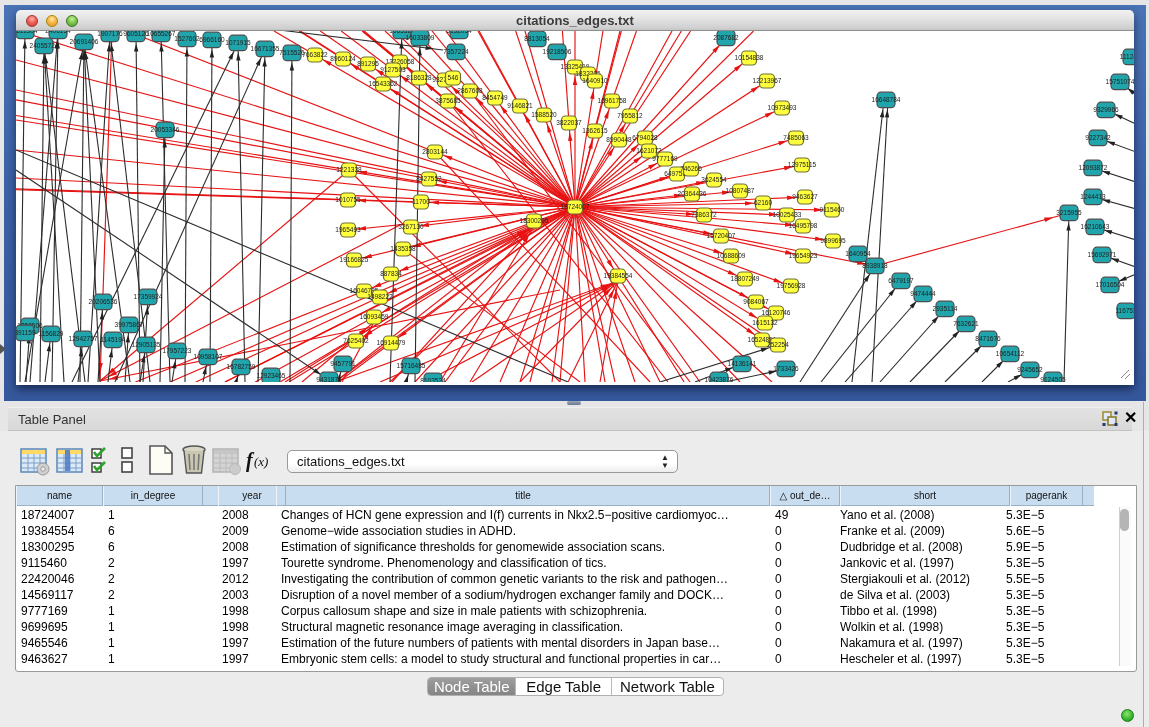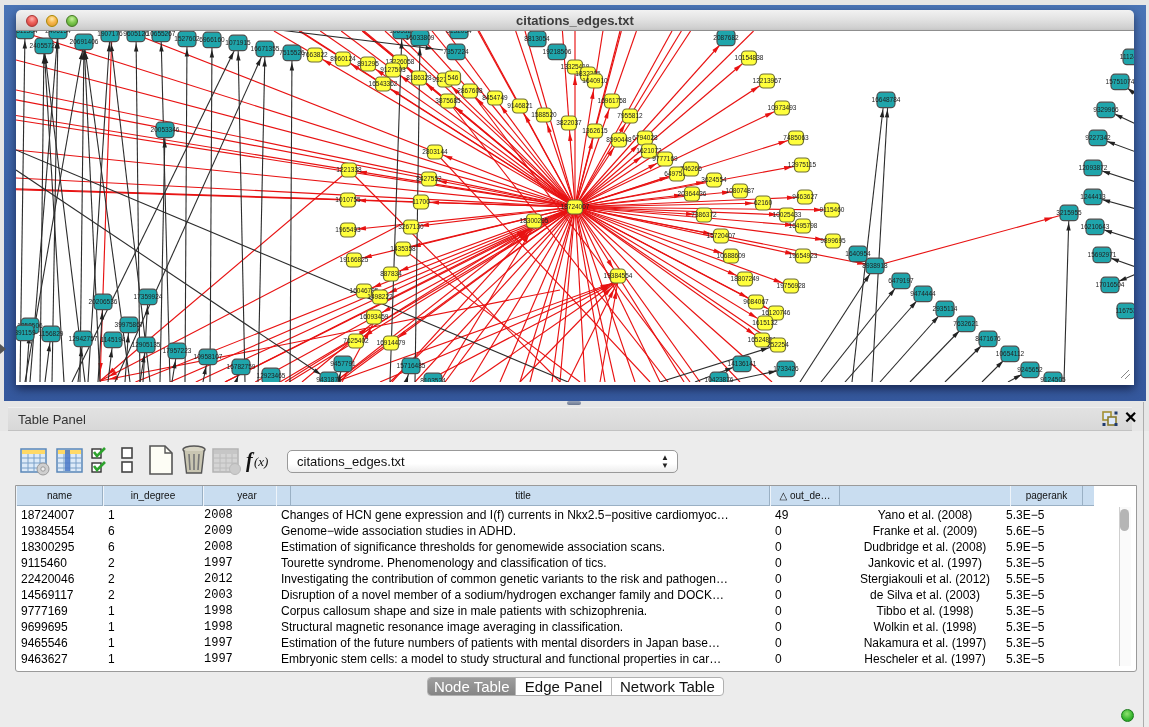--- a/index.html
+++ b/index.html
@@ -34,22 +34,22 @@
 #dropdown span { position:absolute; left:9px; top:3px; font-size:13px; color:#111; }
 #dd-ar { position:absolute; right:8px; top:3px; font-size:8px; color:#222; line-height:8px; }
 #tablebox { position:absolute; left:15px; top:485px; width:1122px; height:187px;
   background:#fff; border:1px solid #9a9a9a; border-radius:0 0 3px 3px; }
 #thead { position:absolute; left:16px; top:486px; width:1078px; height:20px;
   background:#c9ddf0; border-bottom:1px solid #9ab0c4; }
 .th { position:absolute; top:0; height:20px; font-size:10px; color:#111;
   text-align:center; line-height:20px; border-right:1px solid #9ab0c4; border-left:1px solid #eef4fa; }
 .row { position:absolute; left:0; width:1100px; height:16px; font-size:12px; color:#000; }
 .row span { position:absolute; top:1px; white-space:nowrap; }
-.c1 { left:5px; } .c2 { left:92px; } .c3 { left:188px;font-family:Liberation Mono, monospace; } .c4 { left:265px; }
-.c5 { left:759px; } .c6 { left:824px; width:170px; text-align:center; } .c7 { left:990px; }
+.c1 { left:5px; } .c2 { left:92px; } .c3 { left:206px; } .c4 { left:265px; }
+.c5 { left:759px; } .c6 { left:824px; width:170px; text-align:left; } .c7 { left:990px; }
 #rowclip { position:absolute; left:16px; top:507px; width:1104px; height:159px; overflow:hidden; background:#fff; }
 #sbtrack { position:absolute; left:1119px; top:507px; width:12px; height:159px;
   background:#fafafa; border-left:1px solid #cfcfcf; }
 #sbthumb { position:absolute; left:1120px; top:509px; width:9px; height:22px;
   background:#b5b5b5; border-radius:5px; }
 #tabs { position:absolute; left:427px; top:677px; width:297px; height:19px;
   background:#fff; border:1px solid #b0b0b0; border-radius:4px; overflow:hidden;
   display:flex; }
 .tab { font-size:15px; color:#111; text-align:center; line-height:18px; height:19px; }
 #tab1 { width:88px; background:linear-gradient(180deg,#9e9e9e,#828282); color:#fff; }
@@ -744,23 +744,24 @@
   </g>
 </svg>
 <div id="dropdown">
     <span>citations_edges.txt</span>
   <div id="dd-ar">▲<br>▼</div>
 </div>
 <div id="tablebox"></div>
 <div id="thead">
   <div class="th" style="left:0;width:87px">name</div>
   <div class="th" style="left:87px;width:100px">in_degree</div>
-  <div class="th" style="left:187px;width:88px">year</div>
+  <div class="th" style="left:202px;width:68px">year</div>
   <div class="th" style="left:260px;width:494px">title</div>
   <div class="th" style="left:754px;width:70px">△ out_de…</div>
+  <div class="th" style="left:824px;width:170px">short</div>
   <div class="th" style="left:994px;width:73px">pagerank</div>
 </div>
 <div id="rowclip">
 <div class="row" style="top:0px">
 <span class="c1">18724007</span>
       <span class="c2">1</span>
       <span class="c3">2008</span>
 <span class="c4">Changes of HCN gene expression and I(f) currents in Nkx2.5−positive cardiomyoc…</span>
       <span class="c5">49</span>
       <span class="c6">Yano et al. (2008)</span>
@@ -845,18 +846,18 @@
 <span class="c4">Embryonic stem cells: a model to study structural and functional properties in car…</span>
       <span class="c5">0</span>
       <span class="c6">Hescheler et al. (1997)</span>
 <span class="c7">5.3E−5</span>
     </div>
 </div>
 <div id="sbtrack"></div>
 <div id="sbthumb"></div>
 <div id="tabs">
   <div class="tab" id="tab1">Node Table</div>
-  <div class="tab" id="tab2">Edge Panel</div>
+  <div class="tab" id="tab2">Edge Table</div>
   <div class="tab" id="tab3">Network Table</div>
 </div>
 <div id="memtxt">Memory: OK</div>
 <div id="memdot"></div>
 <div id="rline"></div>
 
 </body></html>

